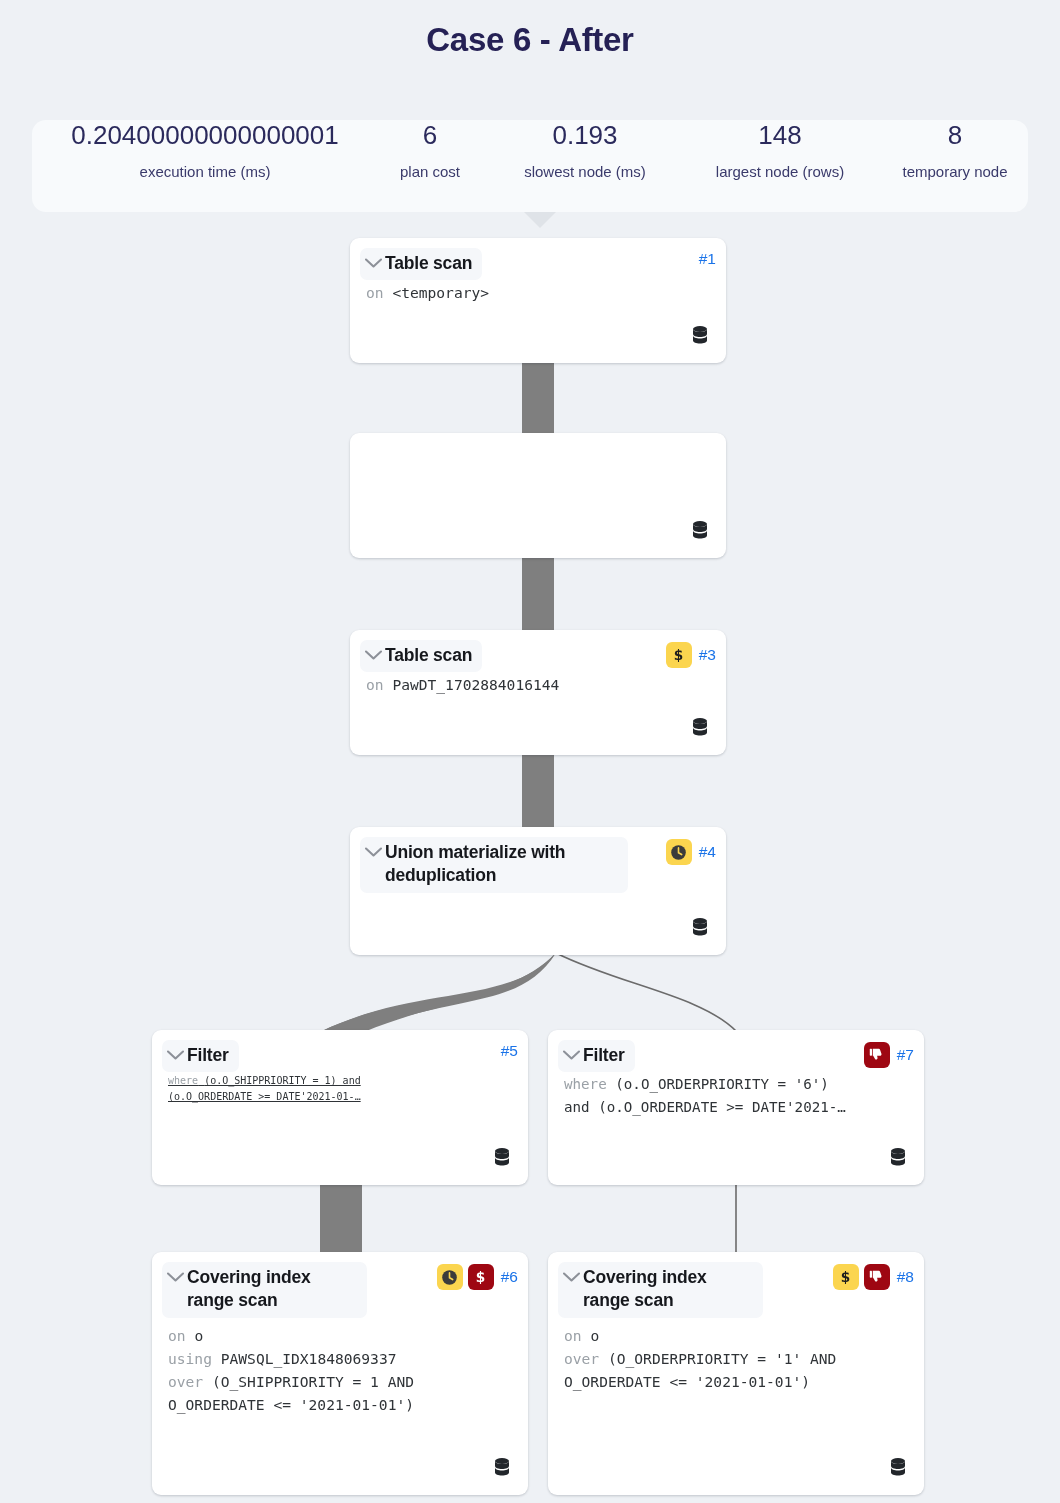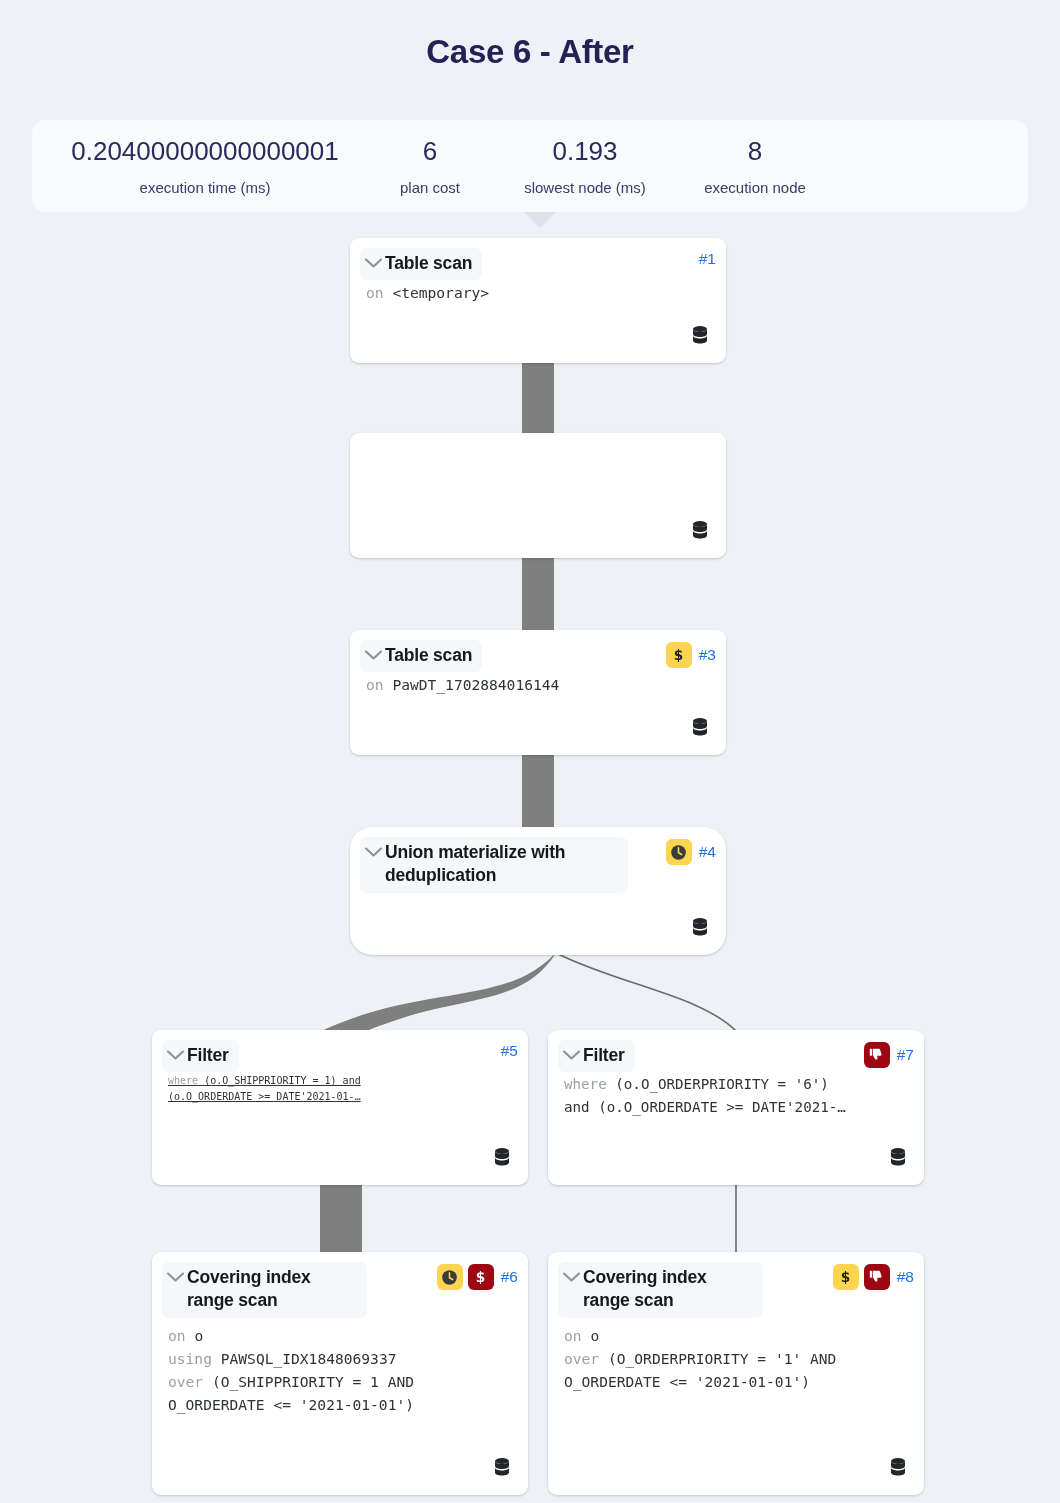--- a/index.html
+++ b/index.html
@@ -13,35 +13,34 @@
     overflow: hidden;
   }
 
   
   .page-title {
     text-align: center;
     font-size: 33px;
     font-weight: bold;
     color: #252155;
     letter-spacing: -0.3px;
-    padding-top: 32px;
+    padding-top: 20px;
     line-height: 1.2;
   }
 
   
   .stats-bar {
     position: absolute;
     left: 32px;
     top: 120px;
     width: 996px;
     height: 92px;
     background: #f8fafc;
     border-radius: 14px;
     display: flex;
-    align-items: center;
   }
   .stat {
     flex: 0 0 auto;
     text-align: center;
     color: #2b2a5c;
   }
   .stat-value {
     font-size: 26px;
     font-weight: 400;
     color: #2b2a5c;
@@ -150,21 +149,21 @@
   .db-icon-wrap {
     position: absolute;
     right: 14px;
     bottom: 12px;
   }
 
   
   #n1 { left: 350px; top: 238px;  width: 376px; height: 125px; }
   #n2 { left: 350px; top: 433px;  width: 376px; height: 125px; }
   #n3 { left: 350px; top: 630px;  width: 376px; height: 125px; }
-  #n4 { left: 350px; top: 827px;  width: 376px; height: 128px; border-radius: 22px; }
+  #n4 { left: 350px; top: 827px;  width: 376px; height: 128px; }
   #n5 { left: 152px; top: 1030px; width: 376px; height: 155px; }
   #n7 { left: 548px; top: 1030px; width: 376px; height: 155px; }
   #n6 { left: 152px; top: 1252px; width: 376px; height: 243px; }
   #n8 { left: 548px; top: 1252px; width: 376px; height: 243px; }
 </style>
 </head>
 <body>
 
 <div class="page-title">Case 6 - After</div>
 
@@ -174,23 +173,27 @@
     <div class="stat-label">execution time (ms)</div>
   </div>
   <div class="stat stat-1">
     <div class="stat-value">6</div>
     <div class="stat-label">plan cost</div>
   </div>
   <div class="stat stat-2">
     <div class="stat-value">0.193</div>
     <div class="stat-label">slowest node (ms)</div>
   </div>
+  <div class="stat stat-3">
+    <div class="stat-value">148</div>
+    <div class="stat-label">largest node (rows)</div>
+  </div>
   <div class="stat stat-4">
     <div class="stat-value">8</div>
-    <div class="stat-label">execution node</div>
+    <div class="stat-label">temporary node</div>
   </div>
 </div>
 <div class="stats-arrow"></div>
 
 <div class="plan-canvas">
 
   <svg class="edges" viewBox="0 0 1060 1503" xmlns="http://www.w3.org/2000/svg">
 
     <rect x="522" y="362" width="32" height="73" fill="#7f7f7f"></rect>
 

